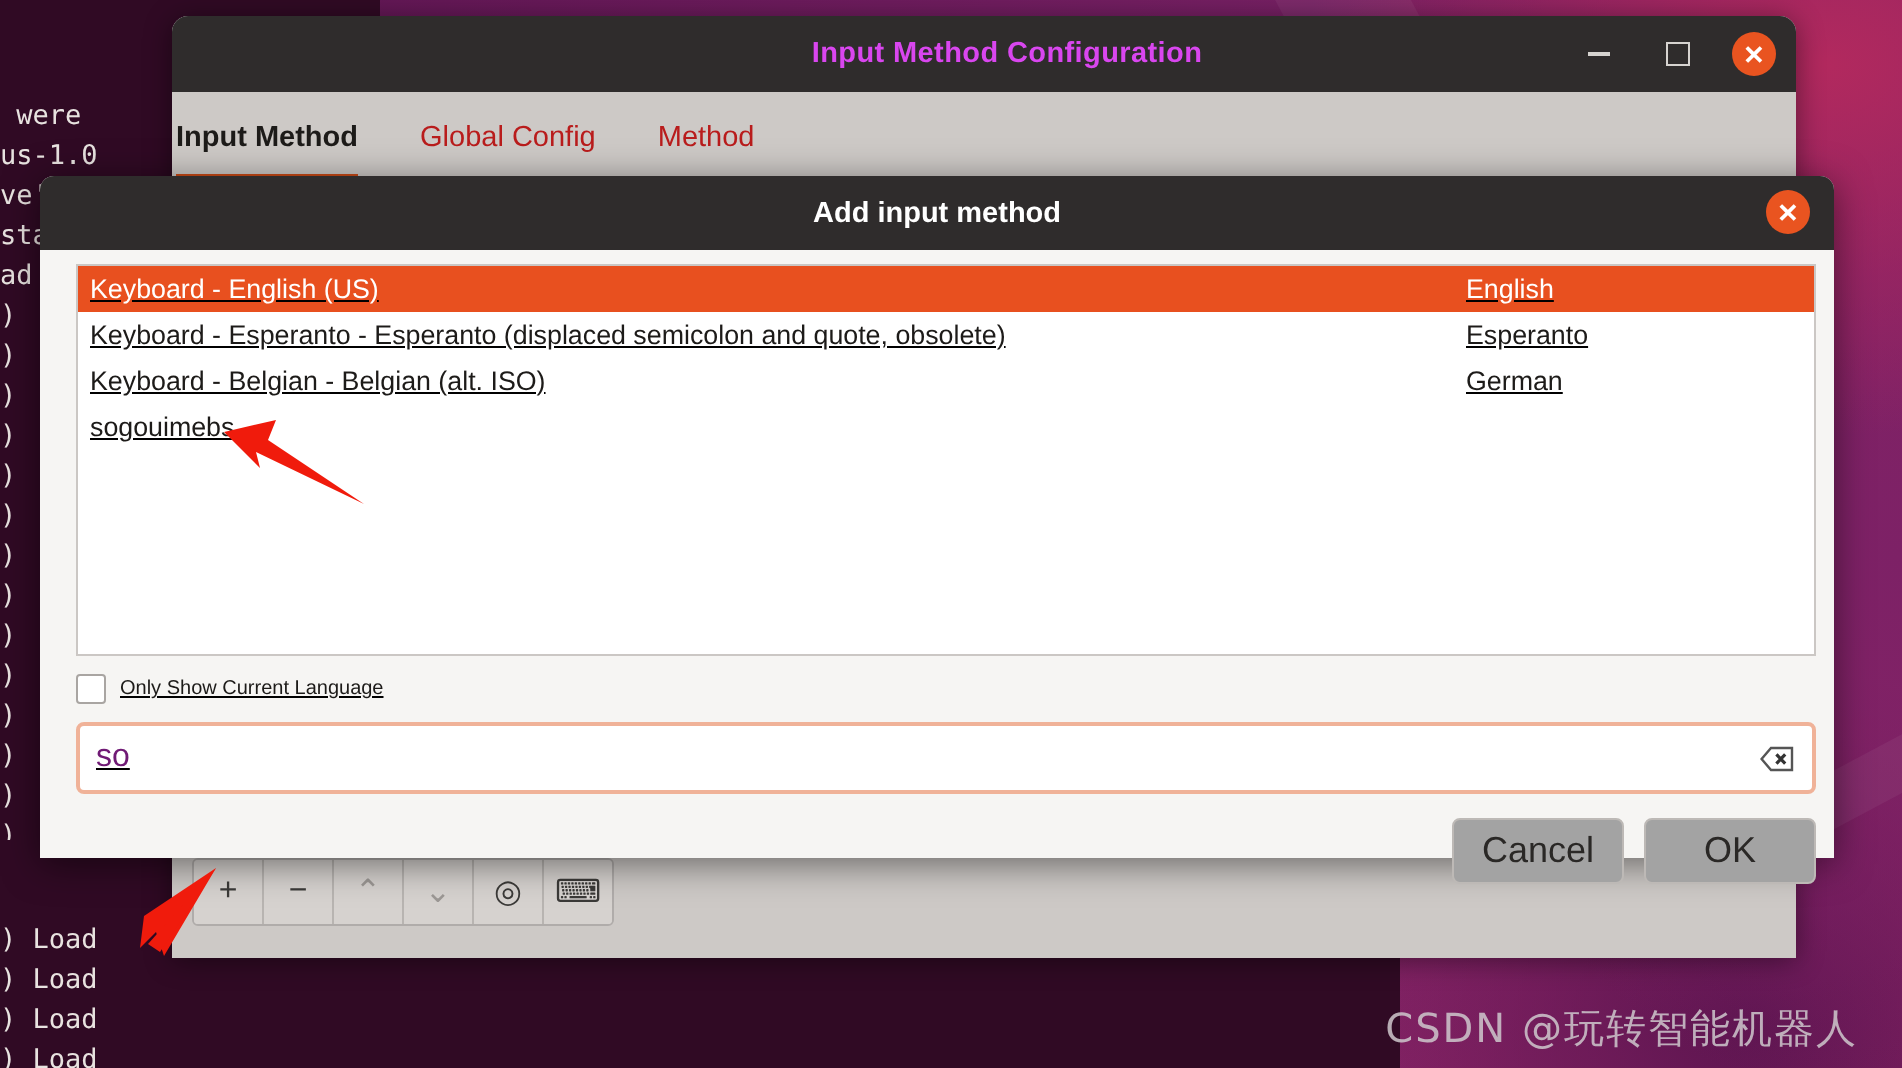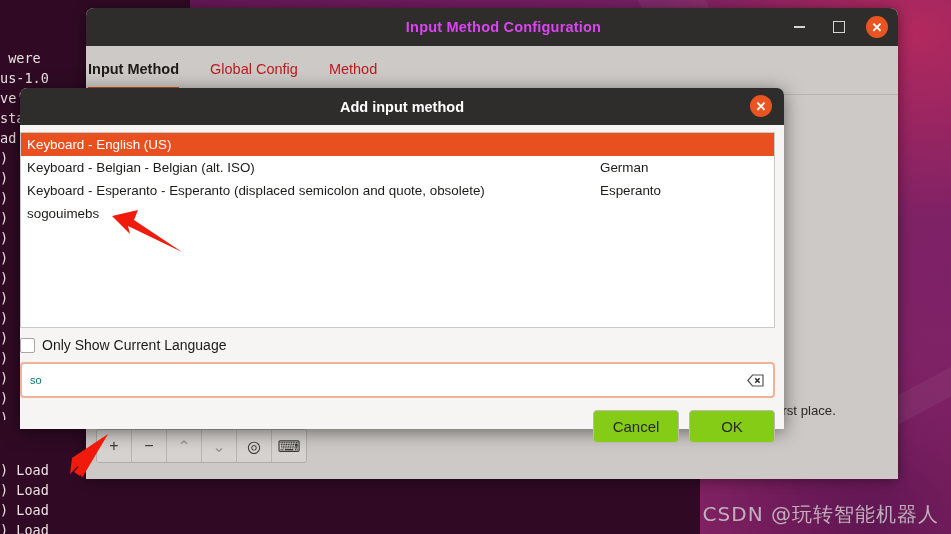--- a/index.html
+++ b/index.html
@@ -57,48 +57,48 @@
   #hint-text b{font-weight:bold;}
   #hint-text i{font-style:italic;font-weight:bold;}
   
   #im-toolbar{position:absolute;left:10px;bottom:16px;height:32px;display:flex;
     border:1px solid #b0acaa;border-radius:3px;overflow:hidden;background:#d6d2cf;}
   .tbtn{width:34px;height:32px;display:flex;align-items:center;justify-content:center;
     border-right:1px solid #b8b4b1;color:#3b3a38;font-size:16px;background:#d6d2cf;cursor:default;}
   .tbtn:last-child{border-right:none;}
   .tbtn.dim{color:#9c9895;}
   
-  #add-dialog{position:absolute;left:20px;top:88px;width:764px;height:341px;
+  #add-dialog{position:absolute;left:20px;top:88px;width:897px;height:341px;
     background:#f6f5f3;box-shadow:0 3px 18px rgba(0,0,0,.5);border-radius:7px 7px 0 0;}
   #dlg-titlebar{height:37px;background:#2f2c2c;border-radius:7px 7px 0 0;
     display:flex;align-items:center;position:relative;}
   #dlg-title{flex:1;text-align:center;color:#fff;font-size:14.5px;font-weight:bold;}
   #dlg-close{position:absolute;right:12px;top:7px;width:22px;height:22px;border-radius:50%;
     background:#e95420;color:#fff;font-size:13px;font-weight:bold;
     display:flex;align-items:center;justify-content:center;cursor:default;}
-  #dlg-body{padding:7px 9px 0 0;}
+  #dlg-body{padding:7px 9px 0 18px;text-decoration:underline;}
   #im-list{background:#ffffff;border:1px solid #cbc7c4;height:194px;overflow:hidden;}
   .im-row{height:23px;display:flex;align-items:center;font-size:13.4px;color:#1d1b19;
     padding:0 6px;cursor:default;}
   .im-row .name{flex:1;}
   .im-row .lang{width:168px;}
   .im-row.selected{background:#e8501f;color:#ffffff;}
-  #only-current{display:flex;align-items:center;gap:7px;margin-top:9px;font-size:14px;color:#1d1b19;}
+  #only-current{display:flex;align-items:center;gap:7px;margin-top:9px;font-size:10px;color:#1d1b19;}
   #only-current .box{width:13px;height:13px;border:1px solid #a9a5a2;background:#fff;border-radius:2px;}
   #search-row{margin-top:9px;height:32px;border:2px solid #f0b298;border-radius:4px;background:#fff;
     display:flex;align-items:center;padding:0 8px;}
-  #search-value{flex:1;font-size:11px;color:#0f766e;}
+  #search-value{flex:1;font-size:16px;color:#701a75;}
   #clear-icon{width:20px;height:16px;display:flex;align-items:center;justify-content:center;cursor:default;}
   #dlg-buttons{display:flex;justify-content:flex-end;gap:10px;margin-top:12px;padding-right:9px;}
-  .dbtn{min-width:84px;height:31px;border:1px solid #bdb9b6;border-radius:4px;background:#84cc16;
-    font-size:15px;color:#2a2826;display:flex;align-items:center;justify-content:center;cursor:default;}
+  .dbtn{min-width:84px;height:31px;border:1px solid #bdb9b6;border-radius:4px;background:#a3a3a3;
+    font-size:18px;color:#2a2826;display:flex;align-items:center;justify-content:center;cursor:default;}
   
   .arrow{position:absolute;pointer-events:none;}
   
-  #watermark{position:absolute;right:12px;bottom:6px;font-size:20px;color:#cfc8cd;opacity:.85;
+  #watermark{position:absolute;right:22px;bottom:6px;font-size:20px;color:#cfc8cd;opacity:.85;
     font-family:"DejaVu Sans","Liberation Sans",sans-serif;letter-spacing:1px;}
 </style>
 </head>
 <body>
 
 <div id="desktop">
   <div class="streak" style="left:700px;top:-40px;width:60px;height:300px;"></div>
   <div class="streak" style="left:860px;top:380px;width:140px;height:26px;"></div>
   <div class="streak" style="left:790px;top:430px;width:90px;height:18px;"></div>
 </div>
@@ -191,28 +191,29 @@
   <div id="dlg-titlebar">
     <div id="dlg-title">Add input method</div>
     <div id="dlg-close">✕</div>
   </div>
 
   <div id="dlg-body">
 
     <div id="im-list">
       <div class="im-row selected">
         <span class="name">Keyboard - English (US)</span>
+        <span class="lang">English</span>
+      </div>
+      <div class="im-row">
+        <span class="name">Keyboard - Esperanto - Esperanto (displaced semicolon and quote, obsolete)</span>
+        <span class="lang">Esperanto</span>
       </div>
       <div class="im-row">
         <span class="name">Keyboard - Belgian - Belgian (alt. ISO)</span>
         <span class="lang">German</span>
-      </div>
-      <div class="im-row">
-        <span class="name">Keyboard - Esperanto - Esperanto (displaced semicolon and quote, obsolete)</span>
-        <span class="lang">Esperanto</span>
       </div>
       <div class="im-row">
         <span class="name">sogouimebs</span>
       </div>
     </div>
 
     <div id="only-current">
       <span class="box"></span>
       <span>Only Show Current Language</span>
     </div>

